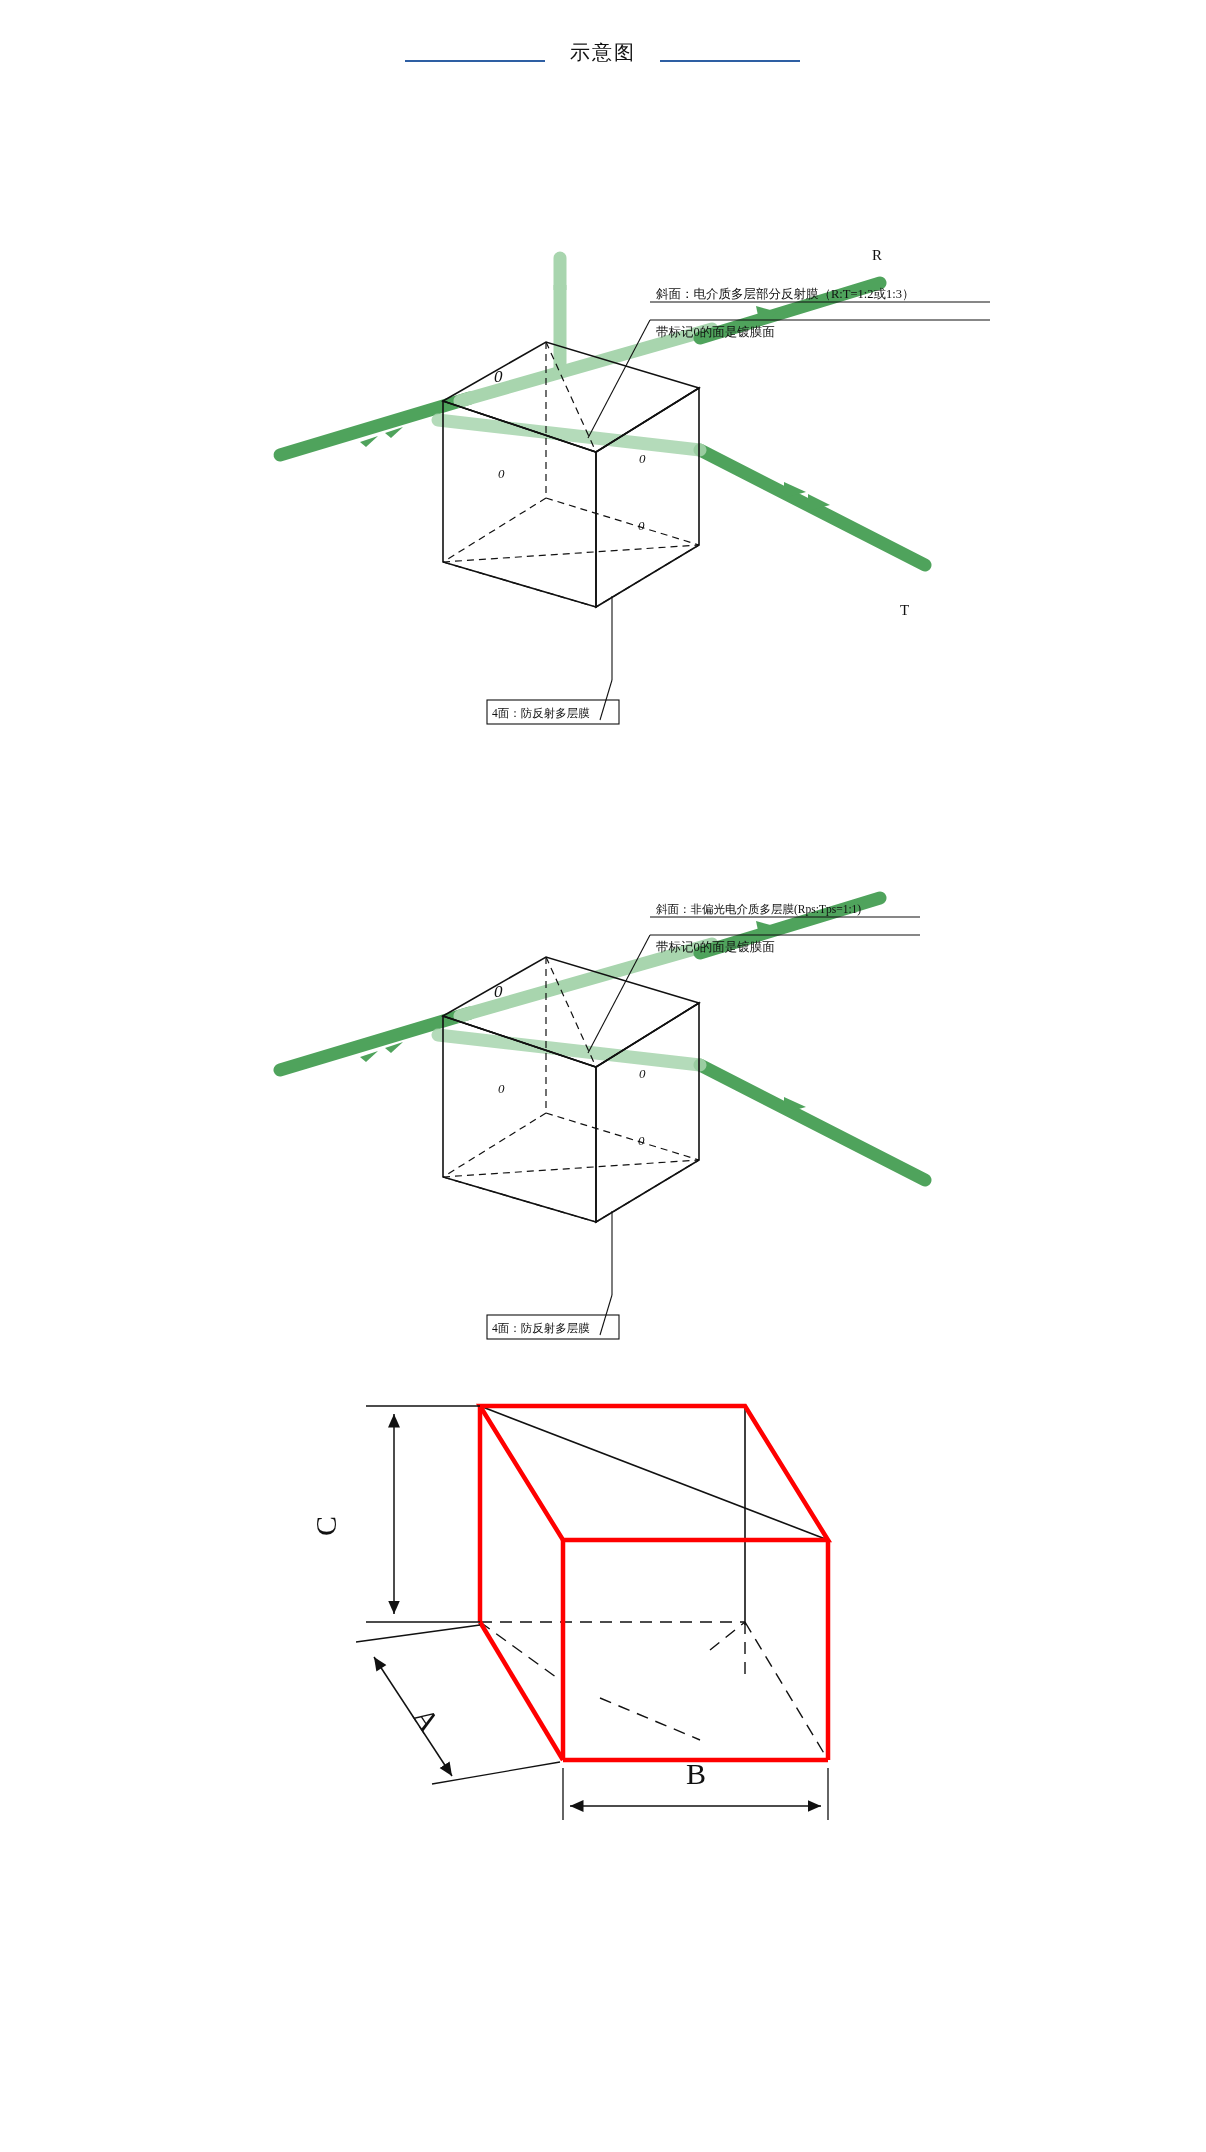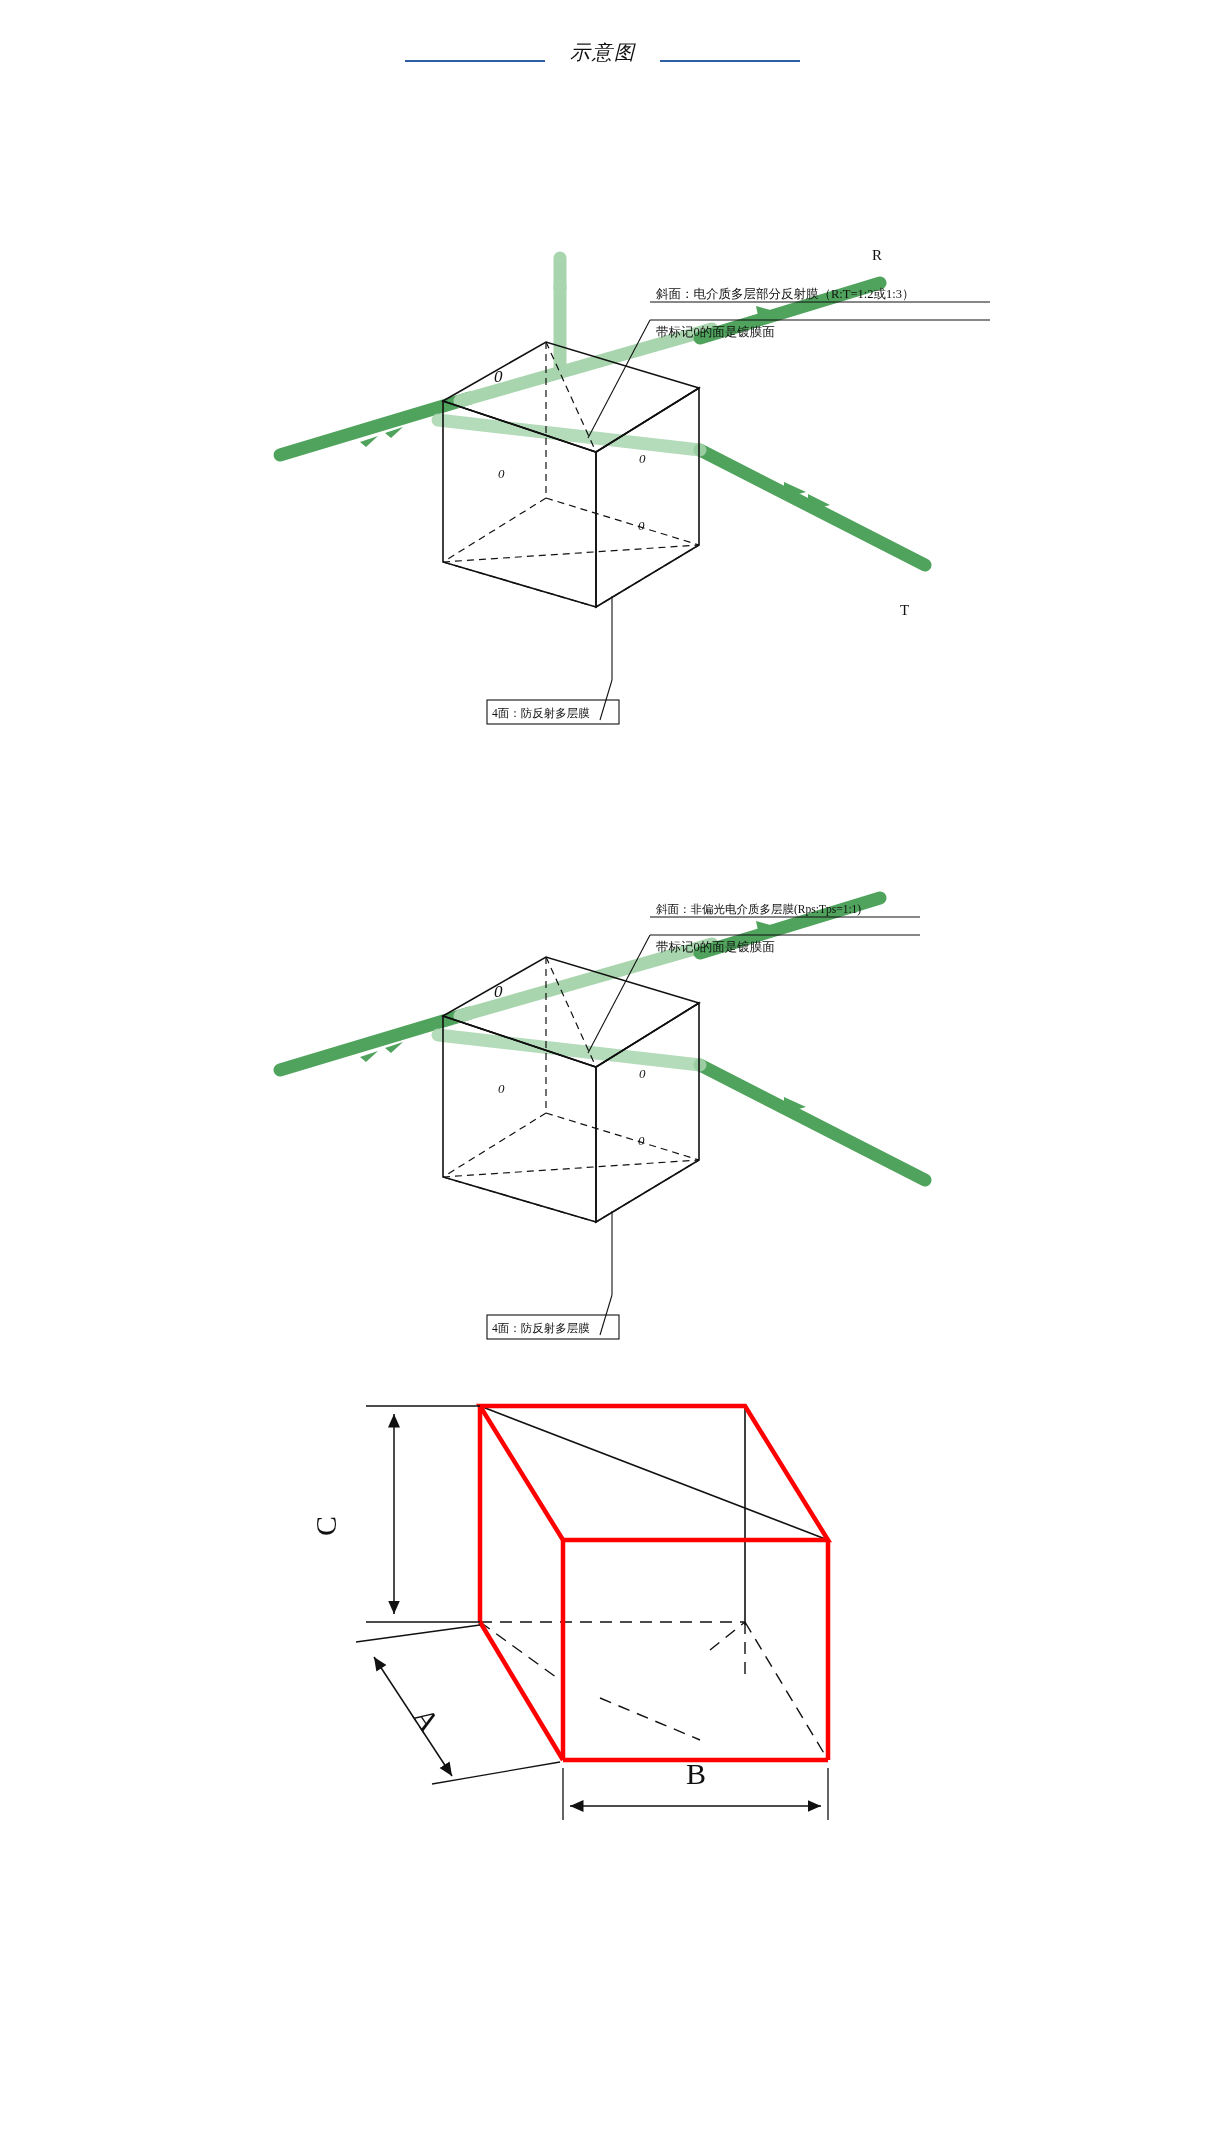--- a/index.html
+++ b/index.html
@@ -42,21 +42,20 @@
   .header-rule.right { left: 660px;  width: 140px; }
   .header-title {
     position: relative;
     font-size: 20px;
     font-weight: 400;
     letter-spacing: 2px;
     color: #111111;
     z-index: 2;
     padding: 0 14px;
     background: #ffffff;
-    font-style: italic;
   }
 
   
   .figure {
     position: absolute;
     left: 0;
     width: 1206px;
   }
   #figure-1 { top: 120px;  height: 620px; }
   #figure-2 { top: 760px;  height: 620px; }

